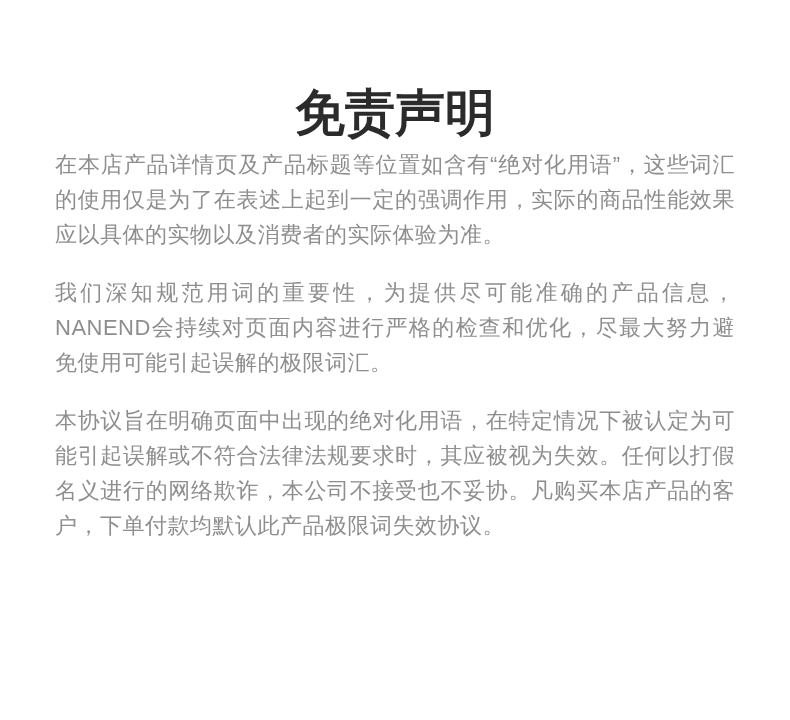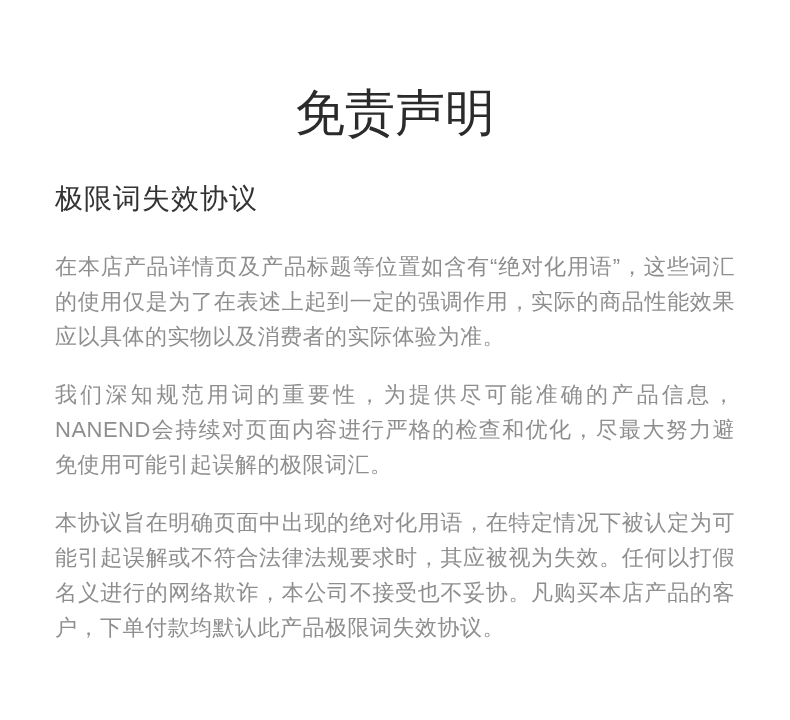--- a/index.html
+++ b/index.html
@@ -17,21 +17,21 @@
     width: 790px;
     height: 720px;
     background: #ffffff;
     box-sizing: border-box;
   }
   .page-title {
     margin: 86px 0 0 0;
     text-align: center;
     font-size: 50px;
     line-height: 55px;
-    font-weight: 400;
+    font-weight: 700;
     color: #2b2b2b;
     letter-spacing: 0px;
   }
   .section-heading {
     margin: 41px 55px 33px 55px;
     font-size: 28px;
     line-height: 34px;
     font-weight: 400;
     color: #333333;
     letter-spacing: 1px;
@@ -50,20 +50,19 @@
   .body-paragraph:first-of-type {
     margin-top: 6px;
   }
 </style>
 </head>
 <body>
 
 <div class="page">
   <h1 class="page-title">免责声明</h1>
 
-  <h2 class="section-heading">极限词失效协议</h2>
 
   <p class="body-paragraph">在本店产品详情页及产品标题等位置如含有“绝对化用语”，这些词汇的使用仅是为了在表述上起到一定的强调作用，实际的商品性能效果应以具体的实物以及消费者的实际体验为准。</p>
 
   <p class="body-paragraph">我们深知规范用词的重要性，为提供尽可能准确的产品信息，NANEND会持续对页面内容进行严格的检查和优化，尽最大努力避免使用可能引起误解的极限词汇。</p>
 
   <p class="body-paragraph">本协议旨在明确页面中出现的绝对化用语，在特定情况下被认定为可能引起误解或不符合法律法规要求时，其应被视为失效。任何以打假名义进行的网络欺诈，本公司不接受也不妥协。凡购买本店产品的客户，下单付款均默认此产品极限词失效协议。</p>
 </div>
 
 </body></html>

